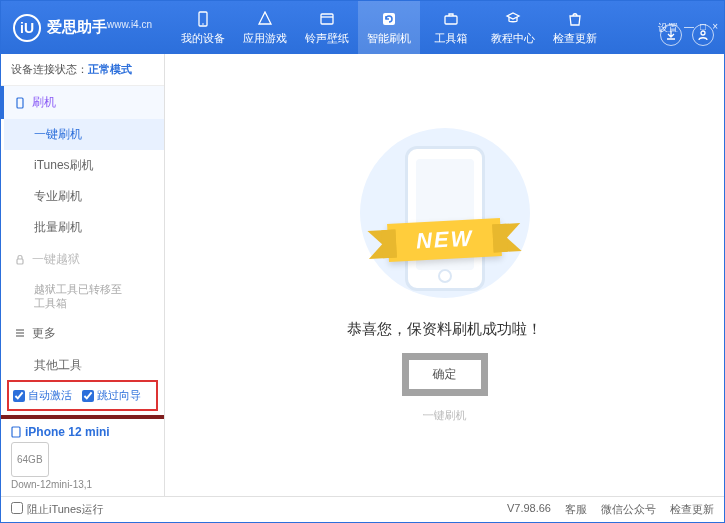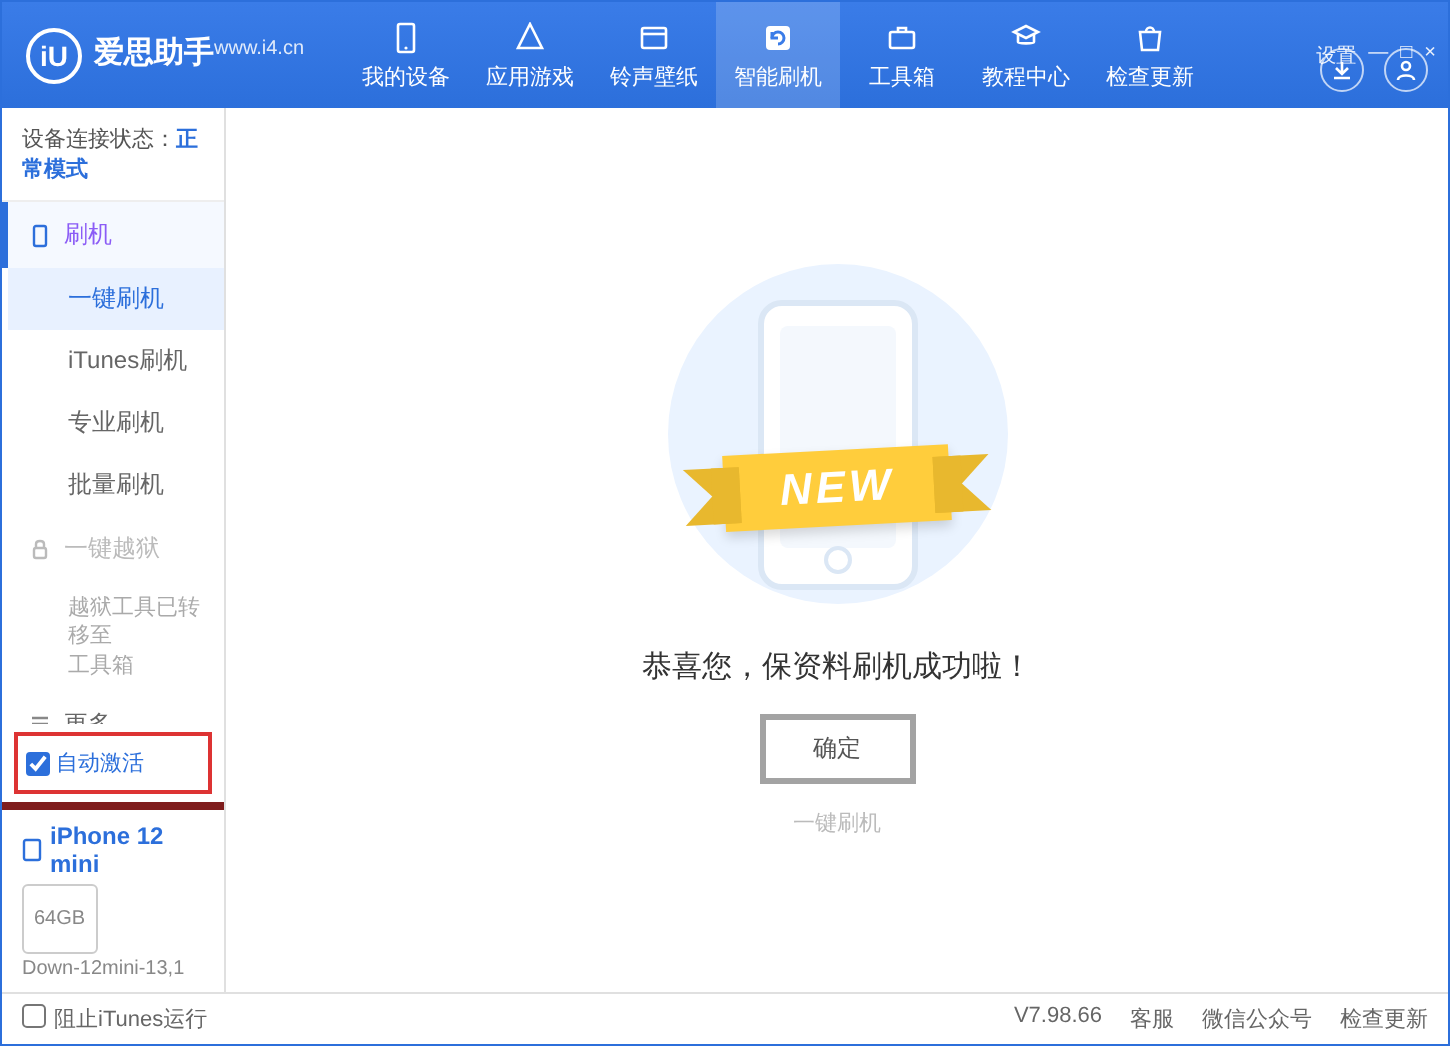--- a/index.html
+++ b/index.html
@@ -12,21 +12,21 @@
 .brand-url { font-size: 10px; opacity: 0.85; }
 .nav { display: flex; margin-left: 20px; height: 100%; }
 .nav-item { width: 62px; display: flex; flex-direction: column; align-items: center; justify-content: center; font-size: 11px; cursor: pointer; }
 .nav-item.active { background: rgba(255,255,255,0.18); }
 .nav-icon { width: 18px; height: 18px; margin-bottom: 3px; display: flex; align-items: center; justify-content: center; }
 .title-ctrls { position: absolute; top: 20px; right: 6px; display: flex; gap: 6px; font-size: 10px; }
 .title-ctrls span { cursor: pointer; opacity: 0.9; }
 .title-right { position: absolute; right: 10px; bottom: 8px; display: flex; gap: 10px; }
 .circ-btn { width: 22px; height: 22px; border: 1.5px solid rgba(255,255,255,0.7); border-radius: 50%; display: flex; align-items: center; justify-content: center; cursor: pointer; }
 .body { flex: 1; display: flex; overflow: hidden; }
-.sidebar { width: 112px; border-right: 1px solid #e0e0e0; display: flex; flex-direction: column; font-size: 12px; color: #555; }
+.sidebar { width: 164px; border-right: 1px solid #e0e0e0; display: flex; flex-direction: column; font-size: 12px; color: #555; }
 .conn-status { padding: 8px 10px; border-bottom: 1px solid #eee; font-size: 11px; }
 .conn-status b { color: #2c6fdb; }
 .side-section { border-left: 3px solid transparent; }
 .side-title { display: flex; align-items: center; padding: 8px 10px; color: #666; gap: 6px; }
 .side-title.active-title { color: #8b5cf6; border-left: 3px solid #2c6fdb; margin-left: -3px; background: #f5f9ff; }
 .side-item { padding: 7px 10px 7px 30px; color: #666; cursor: pointer; }
 .side-item.active { background: #e8f1ff; color: #2c6fdb; }
 .side-note { padding: 6px 10px 6px 30px; color: #aaa; font-size: 11px; line-height: 1.3; }
 .side-lock { color: #bbb; }
 .checks { border: 2px solid #d33; margin: 4px 6px; padding: 6px 4px; display: flex; gap: 10px; font-size: 11px; }
@@ -40,21 +40,21 @@
 .circle-bg { width: 170px; height: 170px; background: #eaf3ff; border-radius: 50%; position: absolute; left: 15px; top: 0; }
 .phone { position: absolute; left: 60px; top: 18px; width: 80px; height: 145px; background: #fff; border: 3px solid #dbe7f5; border-radius: 12px; }
 .phone::before { content: ""; position: absolute; top: 10px; left: 8px; right: 8px; bottom: 18px; background: #f4f8fd; border-radius: 4px; }
 .phone::after { content: ""; position: absolute; bottom: 5px; left: 50%; transform: translateX(-50%); width: 10px; height: 10px; border: 2px solid #dbe7f5; border-radius: 50%; }
 .ribbon { position: absolute; top: 90px; left: -5px; right: -5px; height: 44px; display: flex; align-items: center; justify-content: center; }
 .ribbon-body { background: #ffcd3c; color: #fff; font-weight: 900; font-size: 22px; letter-spacing: 2px; padding: 6px 28px; transform: rotate(-3deg); box-shadow: 0 3px 6px rgba(0,0,0,0.15); position: relative; font-style: italic; }
 .ribbon-body::before, .ribbon-body::after { content: ""; position: absolute; top: 6px; border: 14px solid #e8b82e; }
 .ribbon-body::before { left: -20px; border-left-color: transparent; }
 .ribbon-body::after { right: -20px; border-right-color: transparent; }
 .msg { margin-top: 22px; font-size: 15px; color: #333; }
-.ok-btn { margin-top: 14px; padding: 6px 24px; border: 3px solid #a3a3a3; background: #fff; font-size: 12px; color: #555; cursor: pointer; }
+.ok-btn { margin-top: 14px; padding: 6px 24px; border: 7px solid #a3a3a3; background: #fff; font-size: 12px; color: #555; cursor: pointer; }
 .log-link { margin-top: 12px; font-size: 11px; color: #bbb; cursor: pointer; }
 .footer { height: 26px; border-top: 1px solid #e0e0e0; display: flex; align-items: center; font-size: 11px; color: #666; padding: 0 10px; }
 .footer label { display: flex; gap: 4px; }
 .footer-right { margin-left: auto; display: flex; gap: 14px; }
 .side-scroll { flex: 1; overflow: hidden; }
 input[type=checkbox] { accent-color: #2c6fdb; width: 12px; height: 12px; }
 svg { display: block; }
 </style>
 </head>
 <body>
@@ -196,20 +196,24 @@
           </div>
           <div class="side-item">其他工具</div>
 
         </div>
       </div>
       <div class="checks">
         <label>
             <input type="checkbox" checked="" style="">
             <span>自动激活</span>
           </label>
+        <label>
+            <input type="checkbox" checked="" style="">
+            <span>跳过向导</span>
+          </label>
       </div>
       <div class="device">
         <div class="device-name">
           <span>
               <svg width="10" height="12" viewBox="0 0 10 12">
                 <rect x="1" y="1" width="8" height="10" rx="1" fill="none" stroke="#2c6fdb" stroke-width="1.2"></rect>
               </svg>
             </span>
           <span>iPhone 12 mini</span>
         </div>

